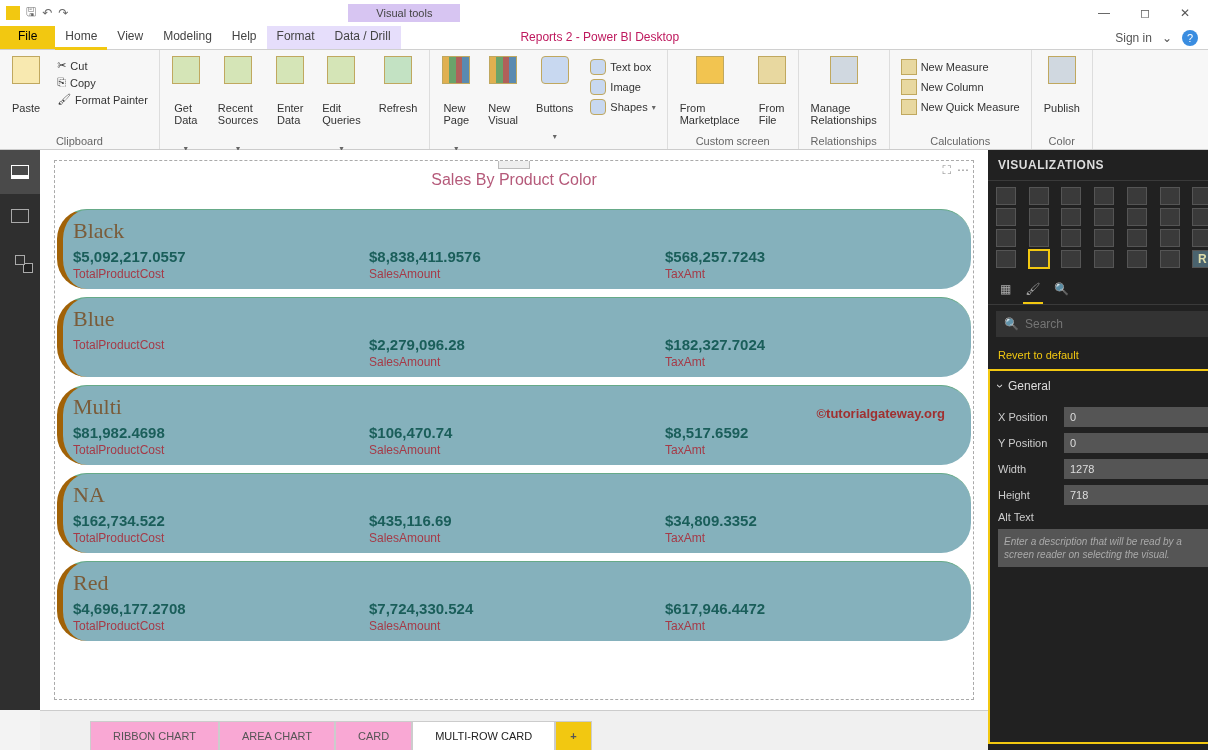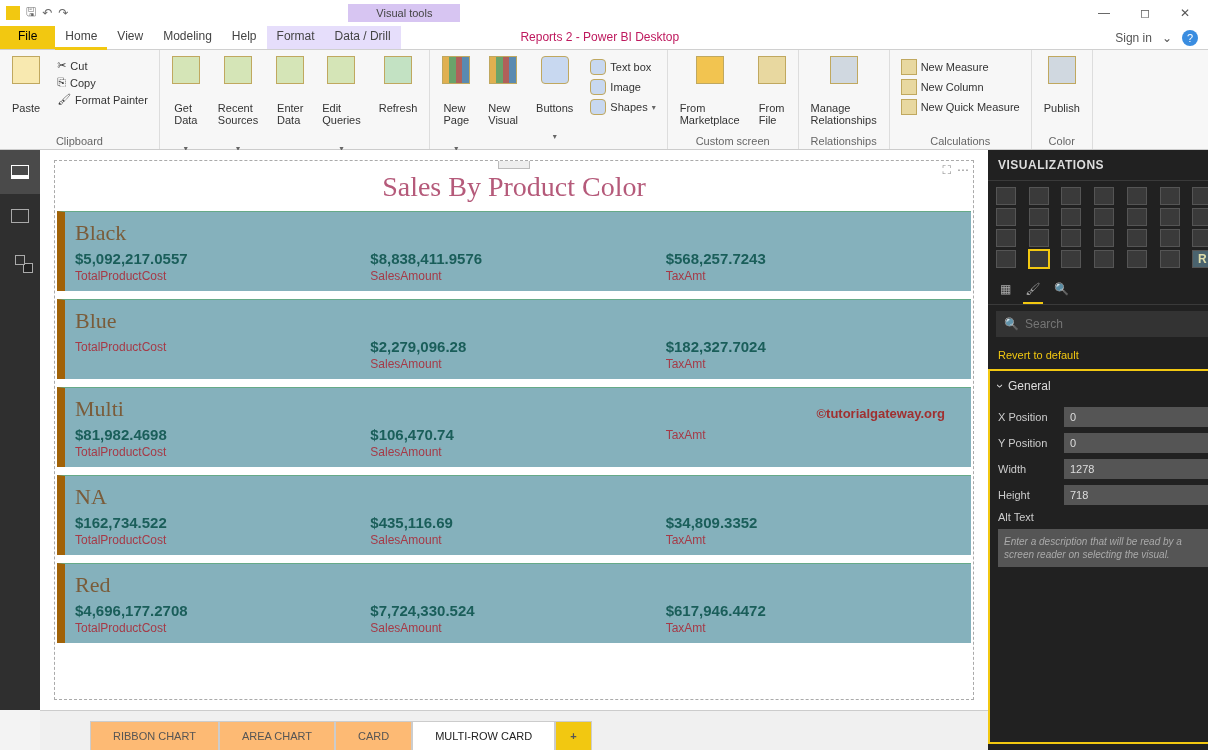--- a/index.html
+++ b/index.html
@@ -49,32 +49,32 @@
 .leftrail { position:absolute; top:150px; left:0; width:40px; height:560px; background:#2f2f2f; display:flex; flex-direction:column; }
 .lr-item { height:44px; display:flex; justify-content:center; align-items:center; color:#aaa; cursor:pointer; }
 .lr-item.active { background:#4a4a4a; color:#fff; }
 .lr-item .ic { width:18px; height:14px; border:1.5px solid currentColor; }
 
 
 .canvas-wrap { position:absolute; top:150px; left:40px; right:220px; bottom:40px; background:#fff; padding:10px 14px; }
 .canvas { position:relative; height:100%; border:1px dashed #aaa; background:#fff; overflow:hidden; }
 .canvas::before { content:""; position:absolute; top:-1px; left:50%; transform:translateX(-50%); width:30px; height:8px; background:#eee; border:1px solid #bbb; border-top:none; }
 .c-tools { position:absolute; top:2px; right:4px; display:flex; gap:6px; color:#888; font-size:12px; }
-.vistitle { text-align:center; color:#b55a7a; font-family:Liberation Serif, serif; font-size:28px; padding:10px 0 8px; }
-.card { border-left:8px solid #a16207; background:#85b1bc; margin:0 2px 8px; padding:8px 10px; border-top:1px solid #6a8; }
+.vistitle { text-align:center; color:#b55a7a; font-family:Liberation Sans, sans-serif; font-size:16px; padding:10px 0 20px; }
+.card { border-left:6px solid #a16207; background:#85b1bc; margin:0 2px 8px; padding:8px 10px; border-top:1px solid #6a8;border-radius:30px; }
 .card-name { font-family:"Times New Roman",serif; font-size:22px; color:#7a5c3a; }
 .card-row { display:flex; margin-top:4px; }
 .card-col { flex:1; }
 .metric { font-size:15px; font-weight:bold; color:#1a5e5a; }
 .mlabel { font-size:12px; color:#a53a47; margin-top:2px; }
 .watermark { position:absolute; top:245px; right:28px; color:#a03030; font-weight:bold; font-size:13px; }
 
 
 .page-tabs { position:absolute; bottom:0; left:40px; right:220px; height:40px; background:#f0f0f0; display:flex; align-items:flex-end; padding-left:50px; border-top:1px solid #ccc; }
-.ptab { background:#fdba74; border:1px solid #ccc; border-bottom:none; padding:8px 22px; font-size:11px; color:#555; cursor:pointer; }
+.ptab { background:#f9a8d4; border:1px solid #ccc; border-bottom:none; padding:8px 22px; font-size:11px; color:#555; cursor:pointer; }
 .ptab.active { background:#fff; color:#222; }
 .ptab.plus { background:#f2c811; padding:8px 14px; font-weight:bold; }
 
 
 .right { position:absolute; top:150px; right:0; width:220px; bottom:0; background:#212121; color:#ddd; font-size:12px; display:flex; }
 .right-main { flex:1; display:flex; flex-direction:column; }
 .vis-hdr { padding:8px 10px; font-weight:bold; font-size:12px; letter-spacing:0.5px; display:flex; justify-content:space-between; align-items:center; border-bottom:1px solid #3a3a3a; }
 .viz-grid { display:grid; grid-template-columns:repeat(7,1fr); gap:3px; padding:6px 8px; }
 .viz-cell { width:20px; height:18px; background:#3a3a3a; border:1px solid #555; cursor:pointer; }
 .viz-cell.sel { border:1px solid #f2c811; box-shadow:0 0 0 1px #f2c811; }
@@ -339,20 +339,21 @@
   <div class="card-row">
    <div class="card-col">
               <div class="metric">$81,982.4698</div>
               <div class="mlabel">TotalProductCost</div>
             </div>
    <div class="card-col">
               <div class="metric">$106,470.74</div>
               <div class="mlabel">SalesAmount</div>
             </div>
    <div class="card-col">
+              <div class="metric">$8,517.6592</div>
               <div class="mlabel">TaxAmt</div>
             </div>
   </div>
         </div>
         <div class="card">
           <div class="card-name">NA</div>
   <div class="card-row">
    <div class="card-col">
               <div class="metric">$162,734.522</div>
               <div class="mlabel">TotalProductCost</div>

